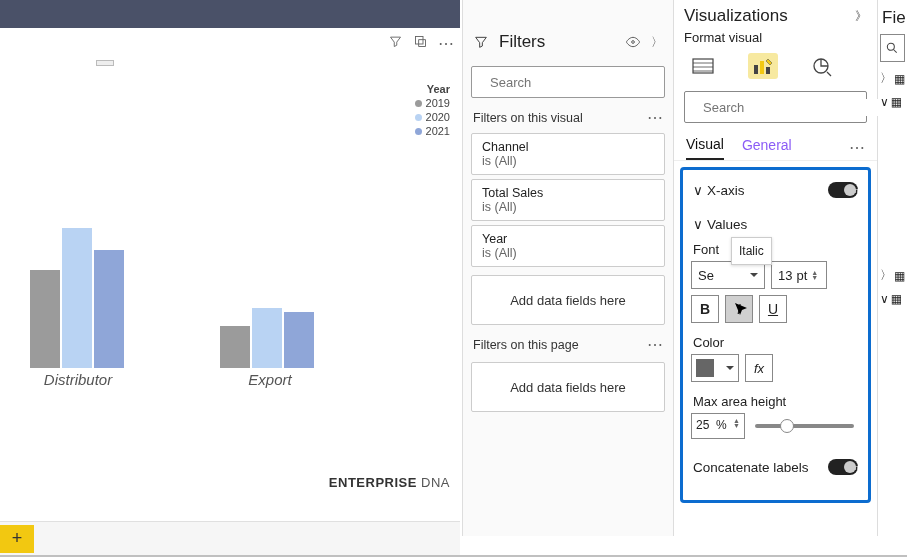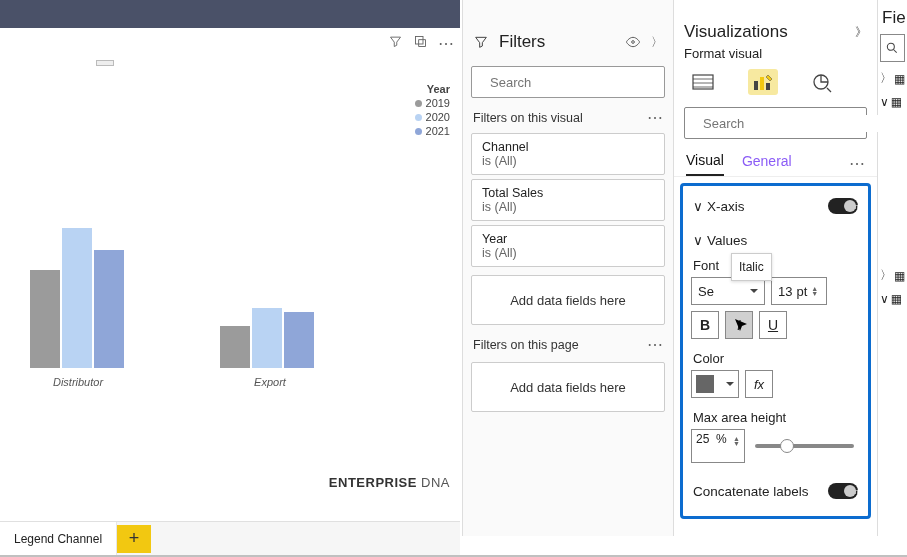--- a/index.html
+++ b/index.html
@@ -50,21 +50,21 @@
   .legend-title { font-weight: 600; color:#444; margin-bottom:2px; text-align:right; }
   .legend-item { display:flex; align-items:center; gap:4px; justify-content:flex-end; margin-bottom:2px;}
   .legend-dot { width:7px; height:7px; border-radius:50%; }
   .chart {
     position:absolute;
     left: 30px; top: 170px;
     width: 330px; height: 190px;
   }
   .chart-group { position:absolute; bottom:20px; display:flex; gap:2px; align-items:flex-end; }
   .bar { width: 30px; }
-  .xlabel { position:absolute; bottom:0; font-size:11px; color:#555; font-style:italic; text-align:center; width:100px; }
+  .xlabel { position:absolute; bottom:0; font-size:15px; color:#555; font-style:italic; text-align:center; width:100px; }
   .watermark {
     position:absolute; right:10px; bottom:12px;
     font-size:13px; color:#555; letter-spacing:0.5px;
   }
   .watermark b { font-weight:700; color:#333; }
   .bottom-tabs {
     position:absolute;
     left:0; bottom:2px;
     width:460px;
     height:34px;
@@ -150,21 +150,21 @@
   
   .viz-pane {
     position:absolute;
     left:674px; top:0;
     width:204px; height:536px;
     border-right:1px solid #ddd;
     background:#fff;
   }
   .viz-title-row {
     display:flex; align-items:center;
-    padding:22px 10px 0 10px;
+    padding:6px 10px 0 10px;
     gap:22px;
   }
   .viz-title { font-size:17px; flex:1; }
   .viz-sub { font-size:13px; padding:4px 10px 6px 10px; color:#222;}
   .viz-mode-icons {
     display:flex; gap:30px;
     padding:2px 14px 8px 14px;
     align-items:center;
   }
   .mode-btn { width:30px; height:26px; display:flex; align-items:center; justify-content:center; border-radius:3px; }
@@ -251,21 +251,21 @@
   }
   .color-row { display:flex; gap:6px; margin-top:4px; align-items:center; }
   .color-swatch-box {
     width:48px; height:28px; border:1px solid #888;
     display:flex; align-items:center; padding:0 4px; gap:4px;
     justify-content:space-between;
   }
   .color-swatch { width:18px; height:18px; background:#666; }
   .fx-box { width:28px; height:28px; border:1px solid #888; display:flex; align-items:center; justify-content:center; font-style:italic; font-size:13px; }
   .hw-row { display:flex; gap:10px; margin-top:4px; align-items:center; }
-  .pct-box { width:54px; height:26px; border:1px solid #888; display:flex; align-items:flex-end; justify-content:space-between; padding:16px 4px; font-size:12px; }
+  .pct-box { width:54px; height:26px; border:1px solid #888; display:flex; align-items:flex-start; justify-content:space-between; padding:4px 4px; font-size:12px; }
   .slider-wrap { flex:1; height:4px; background:#888; border-radius:2px; position:relative; margin-right:6px;}
   .slider-thumb { position:absolute; left:25%; top:-5px; width:14px; height:14px; background:#fff; border:1px solid #888; border-radius:50%; }
 
   
   .fields-pane {
     position:absolute;
     left:878px; top:0;
     width:29px; height:536px;
     background:#fff;
   }
@@ -336,21 +336,20 @@
     </div>
     <div class="xlabel" style="left:190px">Export</div>
   </div>
 
   <div class="watermark">
     <b>ENTERPRISE</b><span> DNA</span>
   </div>
 </div>
 
 <div class="bottom-tabs">
-  <div class="tab">Legend Channel</div>
   <div class="tab-plus">+</div>
 </div>
 
 <div class="filters-pane">
   <div class="pane-title-row">
     <svg class="pane-icon" viewBox="0 0 24 24">
         <path d="M4 5h16l-6 8v5l-4 2v-7z" stroke-width="1.5"></path>
       </svg>
     <div class="pane-title">Filters</div>
     <svg class="pane-icon" viewBox="0 0 24 24">

